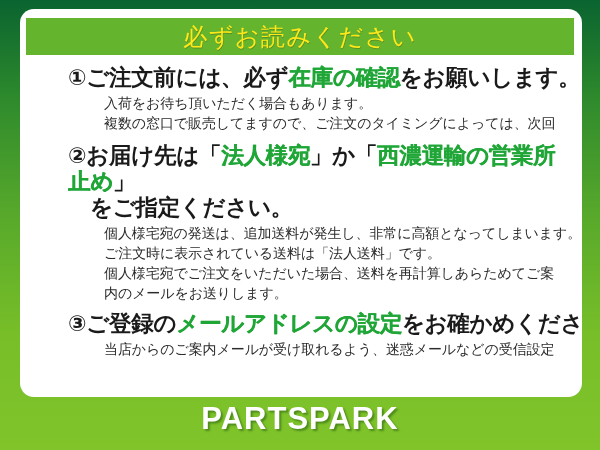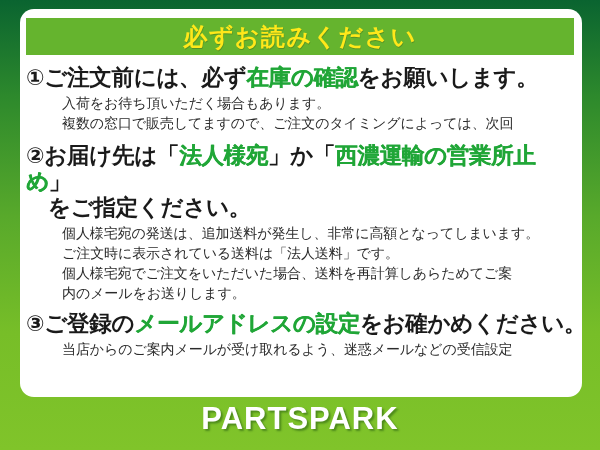--- a/index.html
+++ b/index.html
@@ -46,35 +46,35 @@
     width: 548px;
     height: 37px;
     background: #65b42e;
     display: flex;
     align-items: center;
     justify-content: center;
   }
   .title-text {
     color: #ffe81a;
     font-size: 24px;
-    font-weight: bold;
+    font-weight: normal;
     letter-spacing: 1.5px;
     line-height: 1;
     text-shadow: 0.5px 0.5px 0 rgba(60,80,20,0.35);
     white-space: nowrap;
   }
 
   .items {
     position: absolute;
     left: 0;
     top: 56px;
     width: 562px;
   }
 
-  .item { margin-bottom: 2px; }
+  .item { margin-bottom: 2px; margin-left: 42px; }
 
   .item-head {
     display: block;
     padding: 0 6px 0 6px;
     color: #1a1a1a;
     font-size: 22.5px;
     font-weight: bold;
     line-height: 26px;
     letter-spacing: -0.3px;
     white-space: nowrap;

